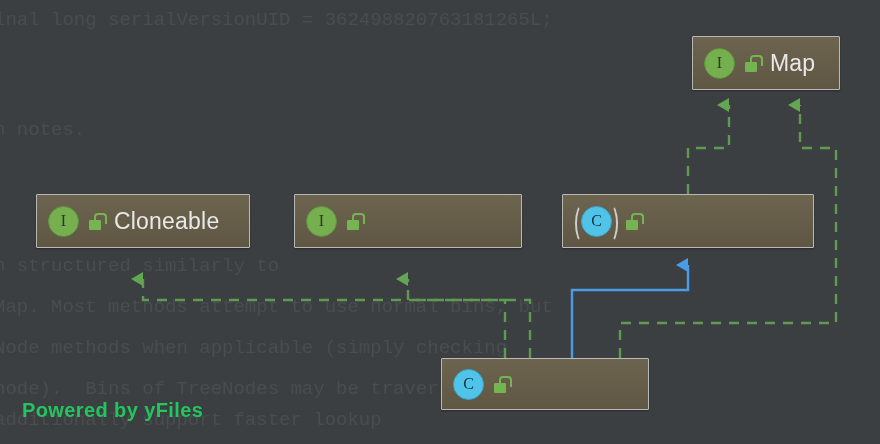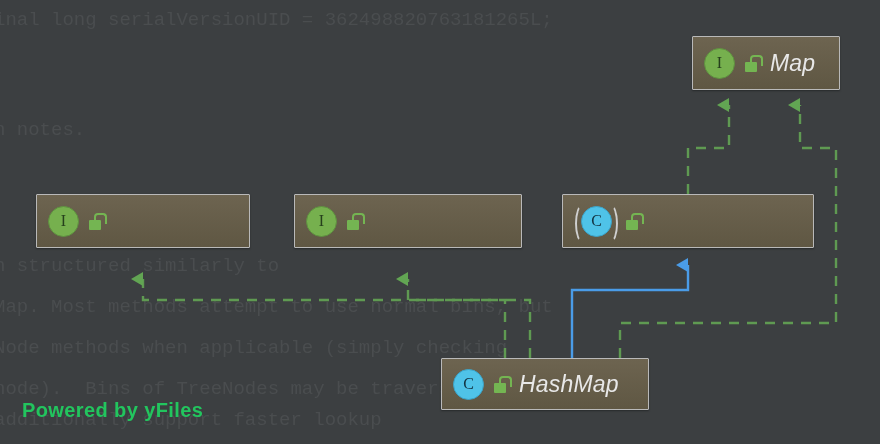--- a/index.html
+++ b/index.html
@@ -52,21 +52,20 @@
     border-radius: 1px;
     padding: 0 14px 0 11px;
     box-shadow: 0 1px 2px rgba(0,0,0,0.35);
   }
   .node .node-label {
     color: #e8e8e8;
     font-size: 23px;
     letter-spacing: 0.2px;
     white-space: nowrap;
     margin-left: 9px;
-    font-style: italic;
   }
 
   
   .type-badge {
     position: relative;
     width: 29px;
     height: 29px;
     flex: 0 0 29px;
     border-radius: 50%;
     display: flex;
@@ -213,20 +212,21 @@
   </div>
 
   <div class="node" style="left:36px; top:194px; width:214px; height:54px;">
     <span class="type-badge iface">
       <span>I</span>
     </span>
     <span class="vis-icon">
       <span class="shackle"></span>
         <span class="body"></span>
     </span>
+    <span class="node-label">Cloneable</span>
   </div>
 
   <div class="node" style="left:294px; top:194px; width:228px; height:54px;">
     <span class="type-badge iface">
       <span>I</span>
     </span>
     <span class="vis-icon">
       <span class="shackle"></span>
         <span class="body"></span>
     </span>
@@ -243,18 +243,17 @@
   </div>
 
   <div class="node" style="left:441px; top:358px; width:208px; height:52px;">
     <span class="type-badge cls">
       <span>C</span>
     </span>
     <span class="vis-icon">
       <span class="shackle"></span>
         <span class="body"></span>
     </span>
-    <span class="node-label">HashMap</span>
   </div>
 
   <div id="watermark">Powered by yFiles</div>
 
 </div>
 
 </body></html>

